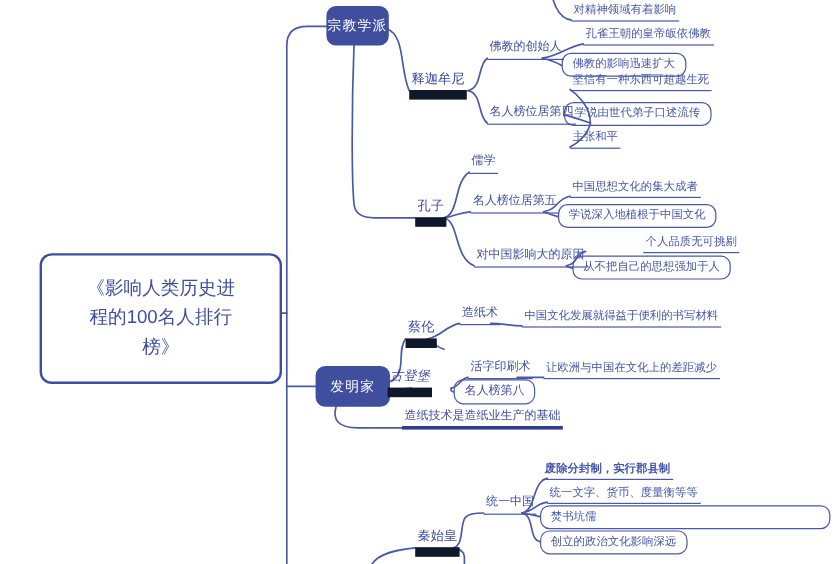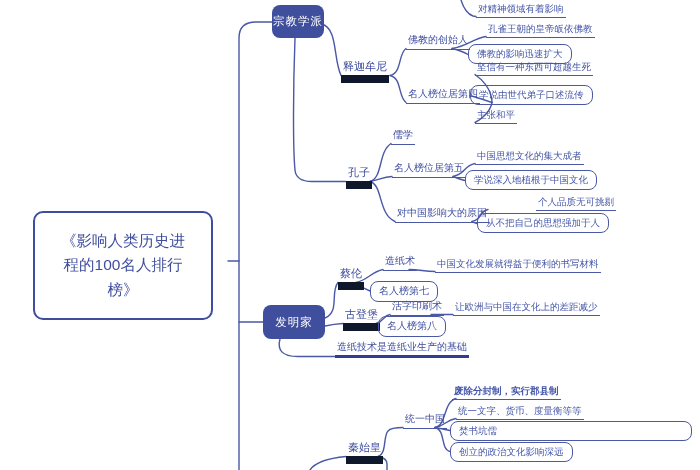--- a/index.html
+++ b/index.html
@@ -11,21 +11,21 @@
   .lvl2{font-size:11px;color:#3c4a9d;border-bottom:8px solid #0f172a;padding-bottom:1px;}
   .lvl3{font-size:10px;color:#3f4ea0;font-family:Liberation Serif, serif;}
   .thick{border-bottom:3px solid #303d90;padding-bottom:1px;}
   .boxed{border:1.3px solid #4a58a6;border-radius:8px;padding:3px 8px;}
   .fillbox{position:absolute;background:#3f4e9d;color:#ffffff;border-radius:8px;
            display:flex;align-items:center;justify-content:center;font-size:11.5px;
            letter-spacing:1px;}
   .rootbox{position:absolute;left:33px;top:211px;width:164px;height:97px;
            border:2.5px solid #3e4d9e;border-radius:10px;color:#3e4d9e;
            background:#fff;display:flex;align-items:center;justify-content:center;
-           text-align:center;font-size:15.5px;line-height:1.55;padding:4px 6px;
+           text-align:center;font-size:15.5px;line-height:1.55;padding:4px 17px;
            box-sizing:content-box;}
   .rootbox .inner{width:131px;white-space:normal;word-break:break-all;}
 </style>
 </head>
 <body>
 
 <div id="canvas">
 
   <svg class="wires" width="700" height="470" viewBox="0 0 700 470" fill="none" stroke="#4a58a6" stroke-width="1.4" stroke-linecap="round">
 
@@ -98,22 +98,21 @@
   <div class="node lvl3" style="left:392px;top:162px;">名人榜位居第五</div>
   <div class="node" style="left:475px;top:150px;">中国思想文化的集大成者</div>
   <div class="node boxed" style="left:465px;top:170px;">学说深入地植根于中国文化</div>
   <div class="node lvl3" style="left:395px;top:207px;text-align:right;">对中国影响大的原因</div>
   <div class="node" style="left:488px;top:196px;margin-left:48px;">个人品质无可挑剔</div>
   <div class="node boxed" style="left:477px;top:213px;">从不把自己的思想强加于人</div>
 
   <div class="node lvl2" style="left:338px;top:267px;">蔡伦</div>
   <div class="node lvl3" style="left:383px;top:255px;">造纸术</div>
   <div class="node" style="left:435px;top:258px;">中国文化发展就得益于便利的书写材料</div>
-  <div class="node boxed lvl3" style="left:370px;top:281px;">名人榜第七</div>
-  <div class="node lvl2" style="left:343px;top:308px;">古登堡</div>
+  <div class="node lvl2" style="left:323px;top:308px;font-style:italic;">古登堡</div>
   <div class="node lvl3" style="left:390px;top:300px;">活字印刷术</div>
   <div class="node" style="left:453px;top:301px;">让欧洲与中国在文化上的差距减少</div>
   <div class="node boxed lvl3" style="left:378px;top:316px;">名人榜第八</div>
   <div class="node lvl3 thick" style="left:335px;top:341px;">造纸技术是造纸业生产的基础</div>
 
   <div class="node lvl2" style="left:346px;top:441px;">秦始皇</div>
   <div class="node lvl3" style="left:403px;top:413px;">统一中国</div>
   <div class="node" style="left:452px;top:385px;font-weight:bold;">废除分封制，实行郡县制</div>
   <div class="node" style="left:456px;top:405px;">统一文字、货币、度量衡等等</div>
   <div class="node boxed" style="left:450px;top:421px;width:224px;">焚书坑儒</div>

